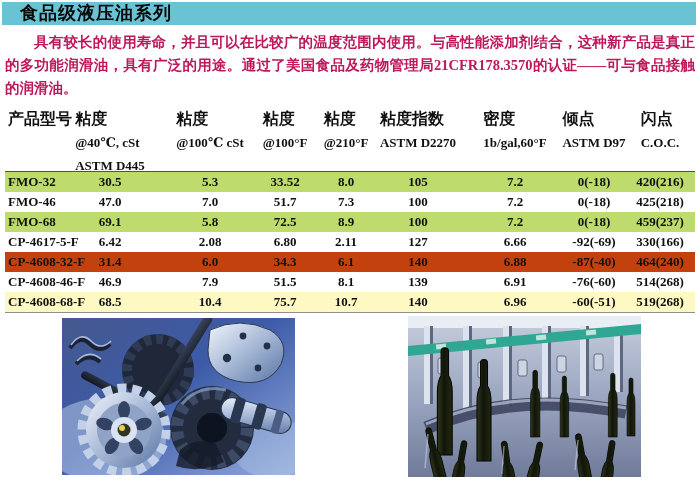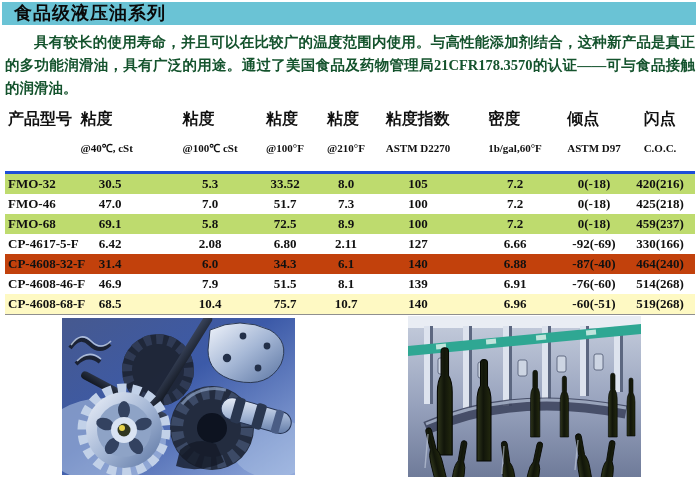--- a/index.html
+++ b/index.html
@@ -10,54 +10,54 @@
     overflow:hidden;
     font-family:"Liberation Serif","DejaVu Serif",serif;
     color:#111;
   }
   
   .titlebar {
     position:absolute; left:2px; top:2px; width:694px; height:23px;
   }
   .titlebar .title {
     font-size:18px; font-weight:bold; line-height:23px;
-    padding-left:12px; letter-spacing:1px; color:#0a0a0a;
+    padding-left:18px; letter-spacing:1px; color:#0a0a0a;
     white-space:nowrap;
   }
   
   .intro {
     position:absolute; left:5px; top:31px; width:690px;
     font-size:14.5px; font-weight:bold; line-height:23px;
-    text-align:justify; text-indent:29px; color:#14532d;
+    text-align:justify; text-indent:29px; color:#be185d;
   }
   
   .thead {
     position:absolute; left:5px; top:110px; width:690px; height:61px;
   }
   .hcol {
     position:absolute; top:0; text-align:left;
     transform:translateX(-50%); white-space:nowrap;
   }
   .hcol.c1 { transform:none; text-align:left; }
   .hlabel { font-size:16px; font-weight:bold; line-height:17px; }
-  .hsub   { font-size:11px; font-weight:bold; line-height:15px; margin-top:14px;font-family:Liberation Serif, serif; }
+  .hsub   { font-size:13px; font-weight:bold; line-height:15px; margin-top:8px; }
   
   .c1 { left:3px; }
   .c2 { left:105px; }
   .c3 { left:205px; }
   .c4 { left:280px; }
   .c5 { left:341px; }
   .c6 { left:413px; }
   .c7 { left:510px; }
   .c8 { left:589px; }
   .c9 { left:655px; }
   
   .tbody {
     position:absolute; left:5px; top:171px; width:690px;
-    border-top:3px solid #1d4ed8; border-bottom:1px solid #8f8f8f;
+    border-top:1px solid #1d4ed8; border-bottom:1px solid #8f8f8f;
   }
   .trow { position:relative; height:20px; }
   .model {
     position:absolute; left:3px; top:0; line-height:20px;
     font-size:13px; font-weight:bold; white-space:nowrap;
   }
   .val {
     position:absolute; top:0; line-height:20px;
     font-size:13px; font-weight:bold; white-space:nowrap;
     transform:translateX(-50%);

